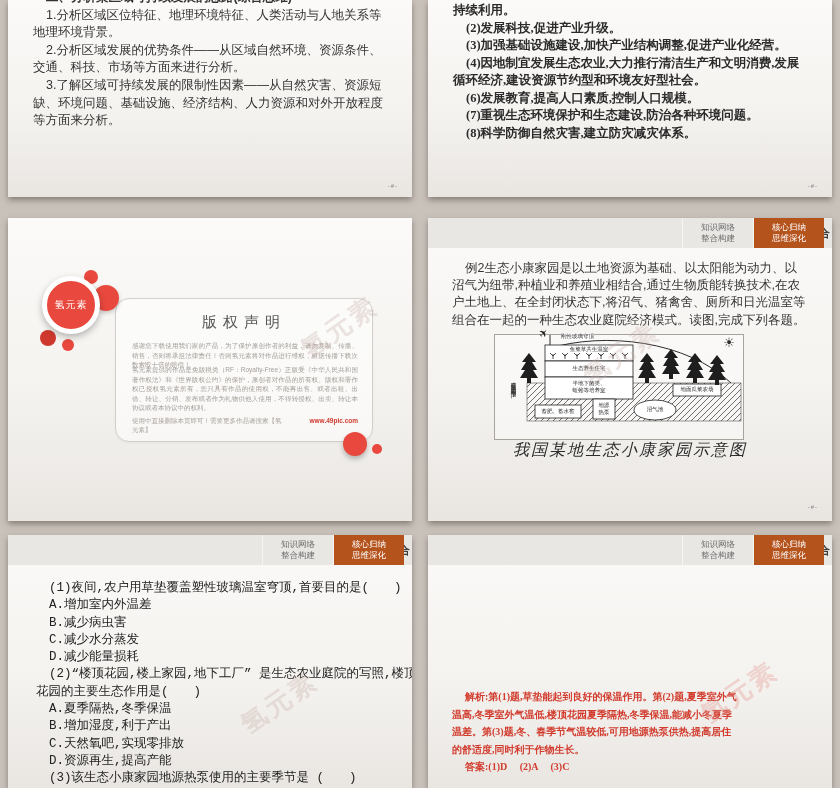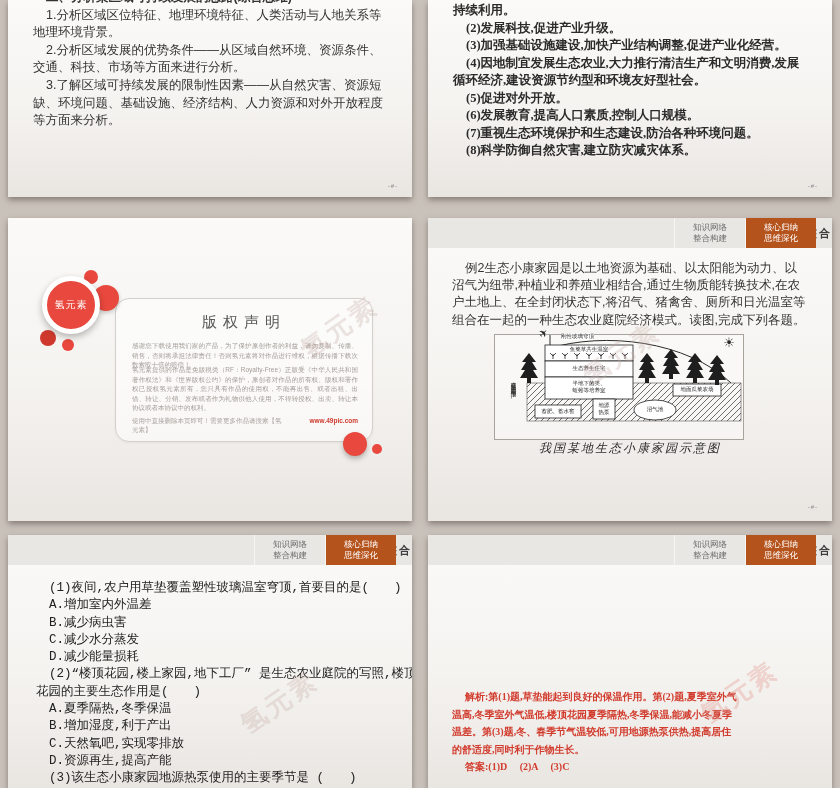--- a/index.html
+++ b/index.html
@@ -29,21 +29,21 @@
   #s4-txt{left:24px;right:16px;top:42px;font-size:12.5px;line-height:17.2px;color:#343434;}
   #s5-txt{left:28px;right:12px;top:45px;font-size:12.5px;line-height:17.3px;
           font-family:Liberation Mono, monospace;color:#222;}
   #s6-txt{left:24px;right:14px;top:113px;font-size:10px;line-height:17.6px;font-weight:bold;
           font-family:"Liberation Serif","DejaVu Serif",serif;color:#d23c2e;margin-top:40px;}
 
   
   .chaphead{position:absolute;top:0;left:0;right:0;height:30px;background:#e9e7e4;
             display:flex;align-items:center;justify-content:flex-end;}
   .chaphead .title{margin-left:22px;font-size:11px;font-weight:bold;color:#3e3e3e;letter-spacing:2px;}
-  .tabs{position:absolute;right:16px;top:0;height:30px;display:flex;}
+  .tabs{position:absolute;right:8px;top:0;height:30px;display:flex;}
   .tab{width:70px;height:30px;display:flex;align-items:center;justify-content:center;
        text-align:center;font-size:8.5px;line-height:1.25;color:#6e6e6e;
        white-space:pre-line;border-left:1px solid #f7f5f2;}
   .tab.active{color:#fff;}
 
   
   .pgmark{position:absolute;right:14px;font-size:6px;color:#8d8d8d;letter-spacing:1px;}
 
   
   .wm{position:absolute;font-size:26px;font-weight:bold;letter-spacing:3px;
@@ -79,21 +79,21 @@
   .diagram svg{position:absolute;left:0;top:0;}
   .dlabel{position:absolute;font-size:5.5px;line-height:6.5px;color:#1d1d1d;
           text-align:center;white-space:pre-line;}
   .dlabel.boxed{background:#fff;}
   .dside{position:absolute;left:16px;top:6px;writing-mode:vertical-rl;
          font-size:5.5px;letter-spacing:1px;color:#333;height:84px;text-align:center;}
   .dplane{position:absolute;left:44px;top:-8px;font-size:11px;color:#1d1d1d;
           transform:rotate(-42deg);}
   .dsun{position:absolute;right:8px;top:0px;font-size:13px;color:#2a2a2a;}
   .dcaption{position:absolute;left:0;right:0;top:222px;text-align:center;
-            font-size:12px;letter-spacing:2px;color:#2c2c2c;font-style:italic;
+            font-size:16px;letter-spacing:2px;color:#2c2c2c;font-style:italic;
             font-family:"Liberation Serif","DejaVu Serif",serif;}
 </style>
 </head>
 <body>
 
 <div class="board">
 
   <div class="cell" id="cell-s1">
     <div class="txt" id="s1-txt">
       <div class="line ind" style="font-weight:bold;">二、分析某区域可持续发展的思路(综合思维)</div>
@@ -108,21 +108,20 @@
     <div class="pgmark" style="top:183px;">-#-</div>
   </div>
 
   <div class="cell" id="cell-s2">
     <div class="txt" id="s2-txt">
       <div class="line">持续利用。</div>
       <div class="line ind">(2)发展科技,促进产业升级。</div>
       <div class="line ind">(3)加强基础设施建设,加快产业结构调整,促进产业化经营。</div>
       <div class="line ind">(4)因地制宜发展生态农业,大力推行清洁生产和文明消费,发展</div>
       <div class="line">循环经济,建设资源节约型和环境友好型社会。</div>
-      <div class="line ind">(5)促进对外开放。</div>
       <div class="line ind">(6)发展教育,提高人口素质,控制人口规模。</div>
       <div class="line ind">(7)重视生态环境保护和生态建设,防治各种环境问题。</div>
       <div class="line ind">(8)科学防御自然灾害,建立防灾减灾体系。</div>
     </div>
     <div class="pgmark" style="top:183px;">-#-</div>
   </div>
 
   <div class="cell" id="cell-s3">
     <div class="circ c-med"></div>
     <div class="circ c-top"></div>

